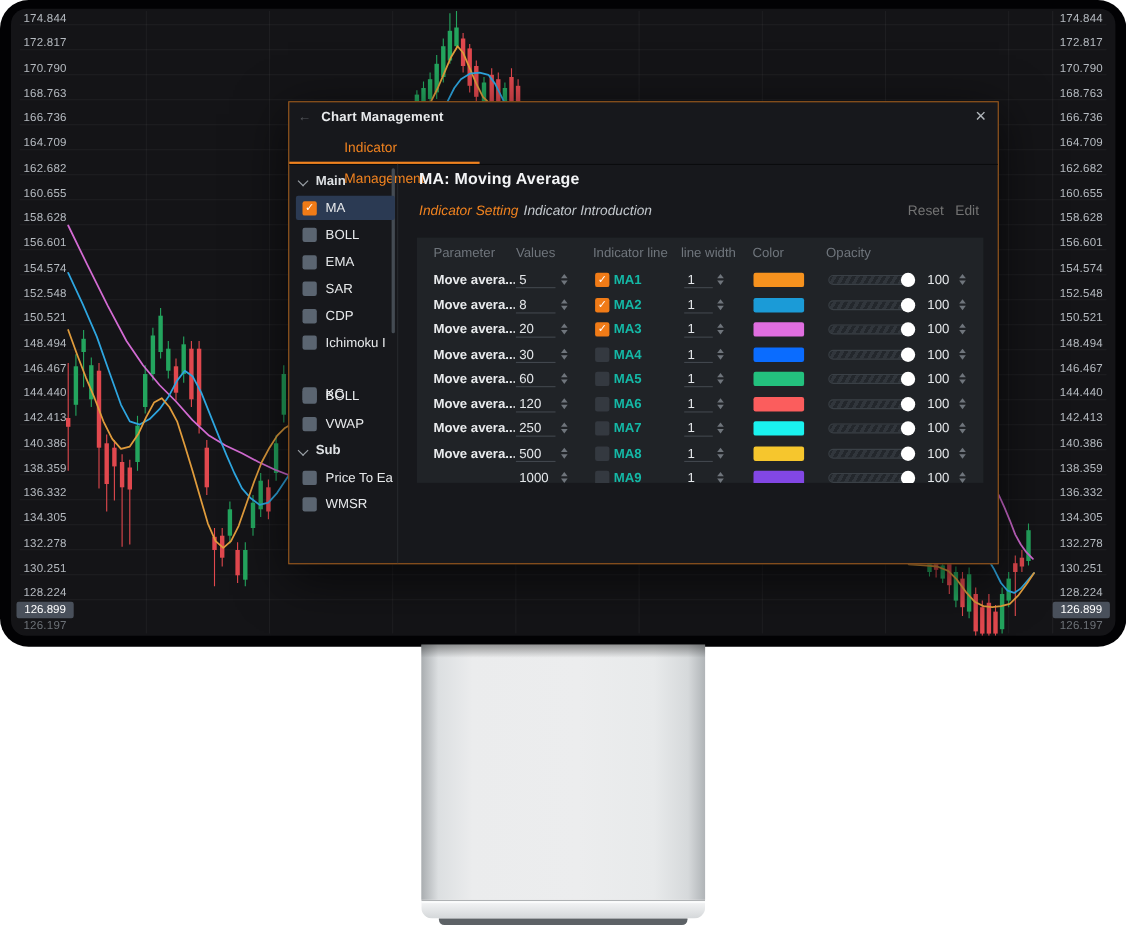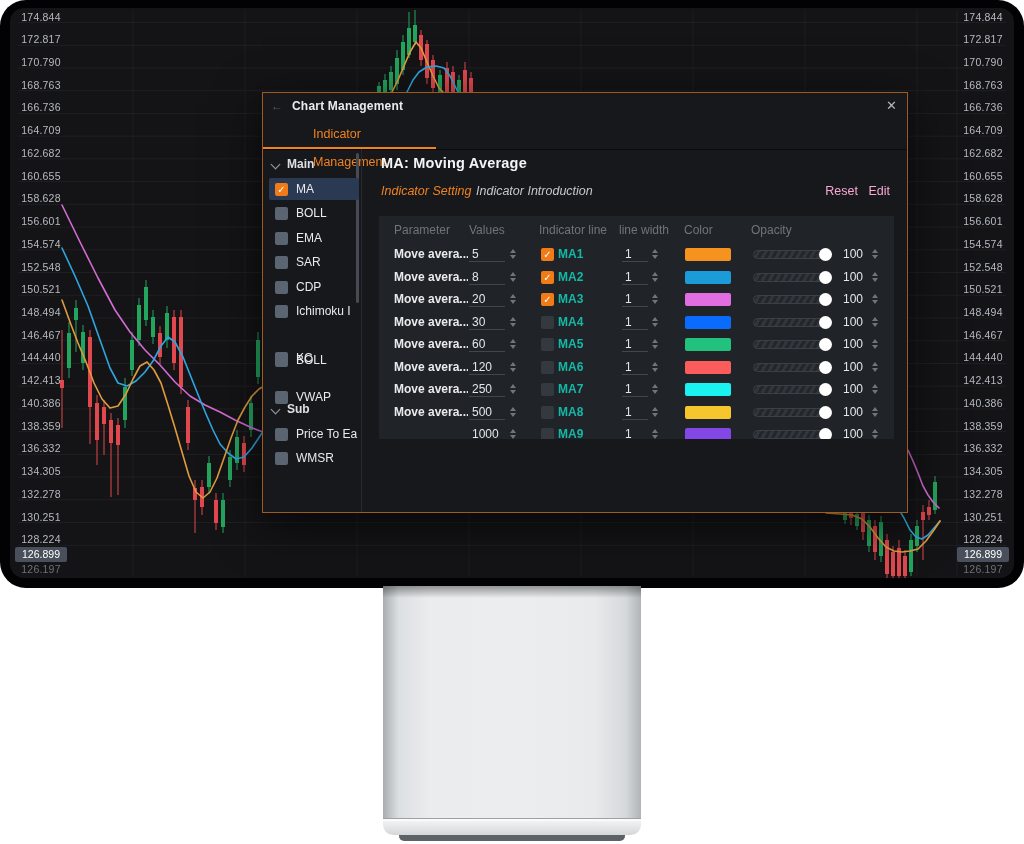--- a/index.html
+++ b/index.html
@@ -34,21 +34,21 @@
   .cb{position:absolute;width:13px;height:13px;border-radius:2px;background:#343940;color:#fff;font-size:10px;line-height:13px;text-align:center;font-weight:bold;}
   .cb.on{background:#f07b17;}
   .sb-item .cb{left:12px;top:5px;background:#5b6571;}
   .sb-item .cb.on{background:#f07b17;}
   .sb-label{position:absolute;left:33px;top:0;right:2px;height:23px;line-height:23px;font-size:12px;color:#e8eaec;white-space:nowrap;overflow:hidden;}
   .sb-scroll{position:absolute;left:93px;top:4px;width:3px;height:150px;background:#444b53;border-radius:2px;}
   .heading{position:absolute;left:118px;top:62px;font-size:14.5px;font-weight:bold;color:#f3f4f6;letter-spacing:.2px;}
   .settab{position:absolute;top:91px;font-size:12.5px;font-style:italic;}
   .settab.active{color:#f0821f;}
   .settab.idle{color:#c3c8cd;}
-  .actions{position:absolute;right:17px;top:91px;font-size:12.5px;color:#f9a8d4;}
+  .actions{position:absolute;right:17px;top:91px;font-size:12.5px;color:#737373;}
   .actions span{margin-left:7px;}
   
   .panel{position:absolute;left:116px;top:123px;width:515px;height:223px;background:#202327;overflow:hidden;}
   .th{position:absolute;top:7px;height:14px;line-height:14px;font-size:12px;color:#6f757c;}
   .trow{position:absolute;left:0;width:515px;height:22.5px;}
   .trow > div{position:absolute;}
   .t-param{left:15px;top:0;width:74px;height:22.5px;line-height:22.5px;font-size:12px;font-weight:bold;color:#e9ebed;white-space:nowrap;overflow:hidden;}
   .t-input{top:3px;height:16px;line-height:16px;font-size:12px;color:#e4e7ea;border-bottom:1px solid #41464d;padding-left:3px;box-sizing:border-box;}
   .t-input.val{left:90px;width:36px;}
   .t-input.wid{left:243px;width:26px;}
@@ -350,21 +350,21 @@
               <div class="sb-row sb-item" style="top: 162px; margin-top: 36px;">
                 <div class="sel-bg"></div>
                 <div class="cb"></div>
                 <div class="sb-label">KC</div>
               </div>
               <div class="sb-row sb-item" style="top: 200px;">
                 <div class="sel-bg"></div>
                 <div class="cb"></div>
                 <div class="sb-label">BOLL</div>
               </div>
-              <div class="sb-row sb-item" style="top: 224.5px; margin-top: 12px;">
+              <div class="sb-row sb-item" style="top: 224.5px;">
                 <div class="sel-bg"></div>
                 <div class="cb"></div>
                 <div class="sb-label">VWAP</div>
               </div>
               <div class="sb-row sb-group" style="top: 249px;">
                 <div class="chev"></div>
                 <div class="sb-glabel">Sub</div>
               </div>
               <div class="sb-row sb-item" style="top: 273.5px;">
                 <div class="sel-bg"></div>

